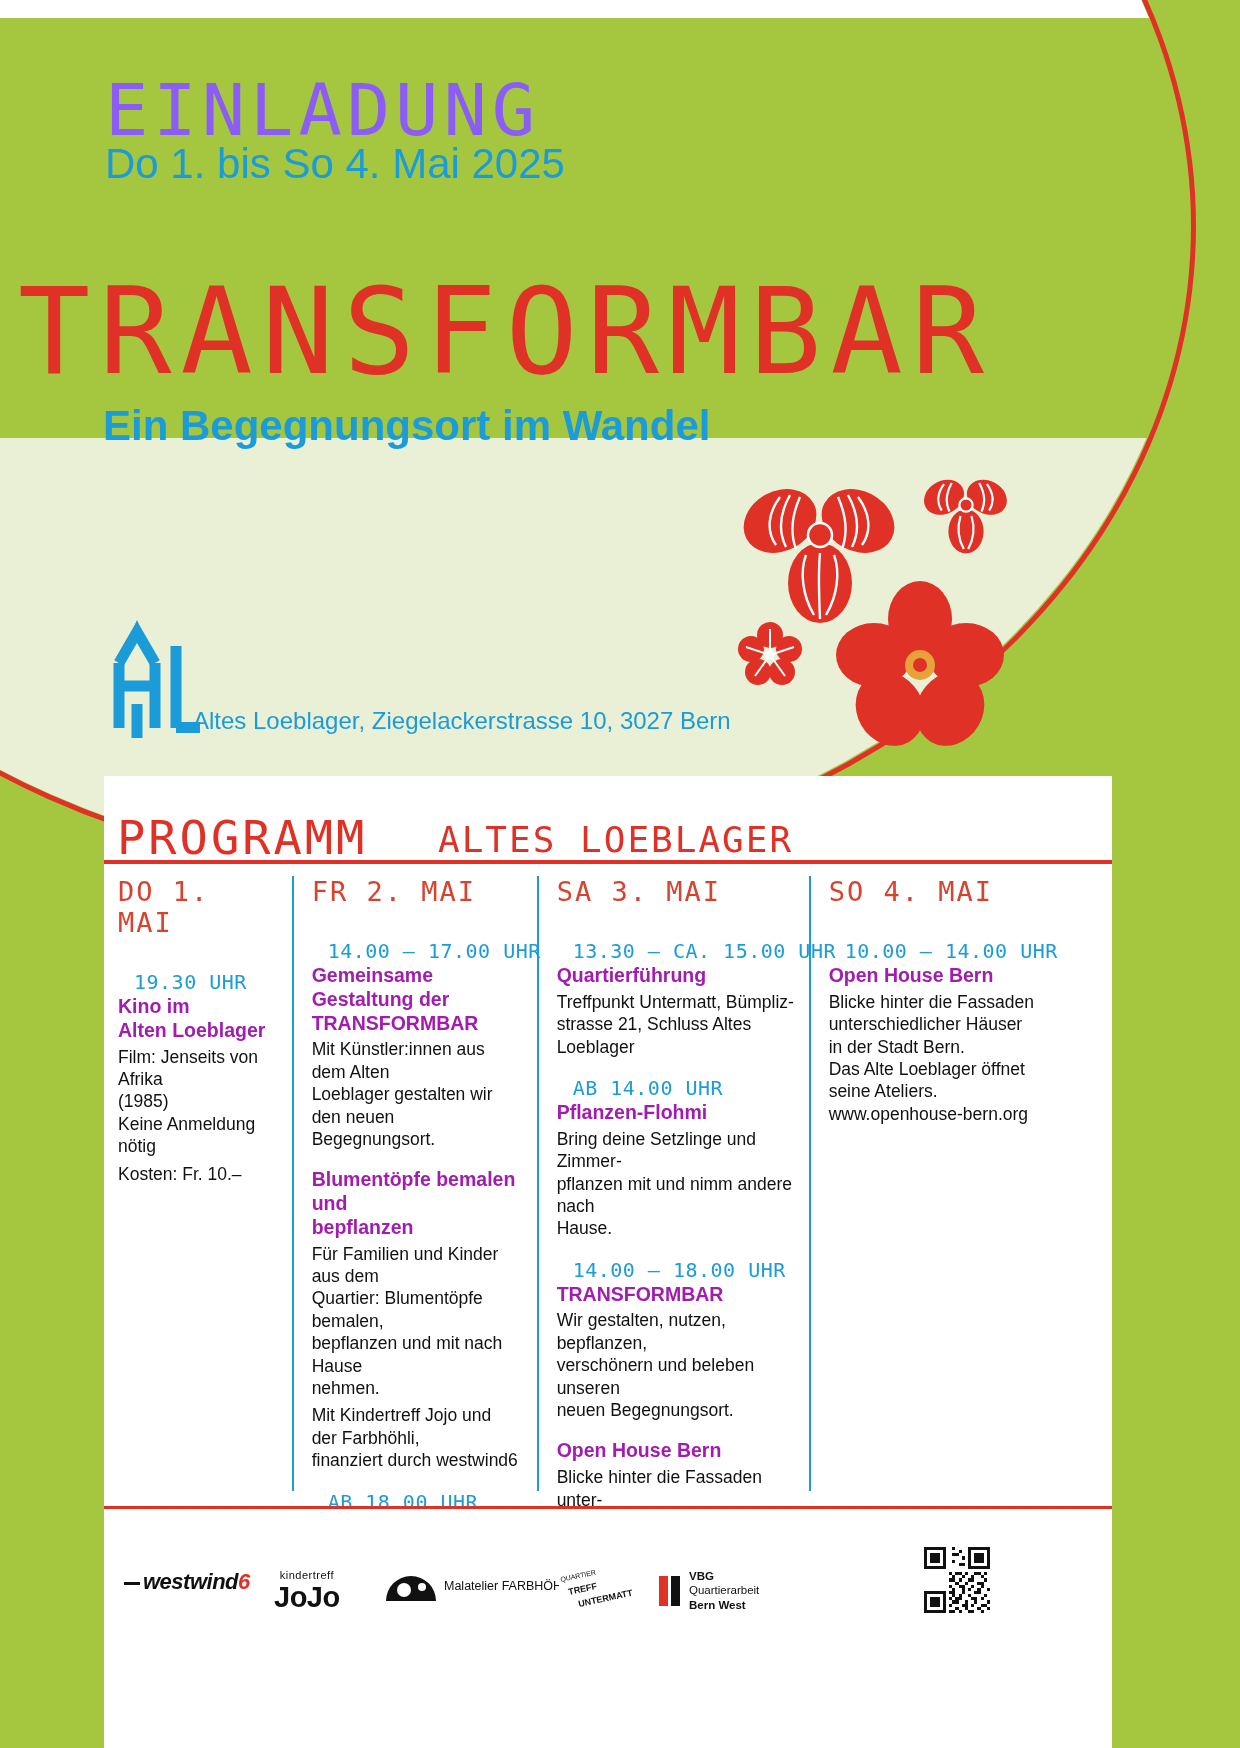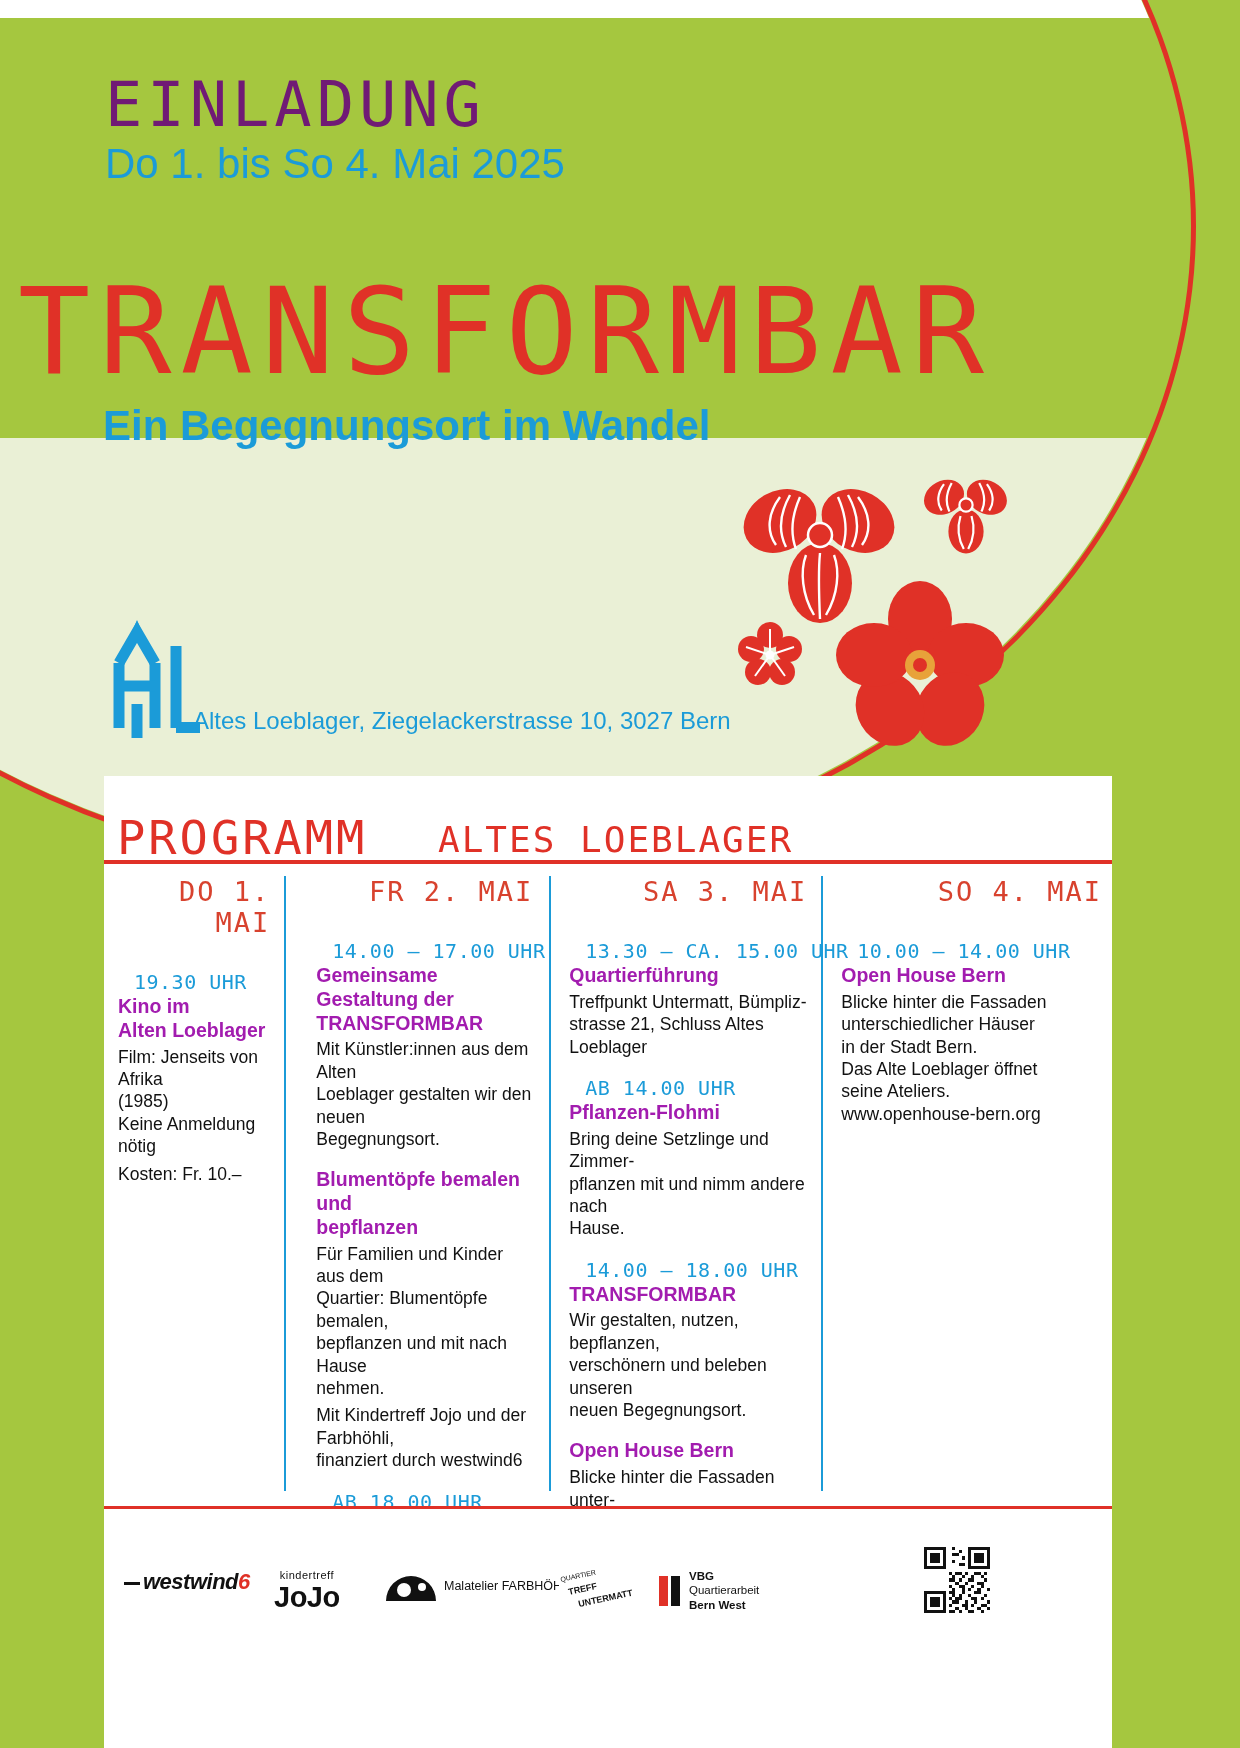--- a/index.html
+++ b/index.html
@@ -31,21 +31,21 @@
   .bg-white-footer{
     position:absolute;left:104px;top:1506px;width:1008px;height:242px;background:#ffffff;
   }
   .footer-rule{
     position:absolute;left:104px;top:1506px;width:1008px;height:3px;background:#e03127;
   }
 
   
   .einladung{
     position:absolute;left:105px;top:68px;
-    font-size:62px;letter-spacing:5px;color:#701a75;font-weight:400;
+    font-size:72px;letter-spacing:5px;color:#8b5cf6;font-weight:400;
     font-family:"DejaVu Sans Mono","Liberation Mono",monospace;
   }
   .dates{
     position:absolute;left:105px;top:140px;
     font-size:42px;color:#1b9bd8;font-weight:400;letter-spacing:0px;
   }
   .bigtitle{
     position:absolute;left:18px;top:272px;
     font-size:120px;line-height:1;letter-spacing:9px;color:#e03127;font-weight:400;
     font-family:"DejaVu Sans Mono","Liberation Mono",monospace;
@@ -78,28 +78,27 @@
     font-family:"DejaVu Sans Mono","Liberation Mono",monospace;
   }
   .programm-rule{
     position:absolute;left:104px;top:860px;width:1008px;height:4px;background:#e03127;
   }
 
   
   .cols{position:absolute;left:104px;top:876px;width:1008px;height:615px;display:flex;}
   .col{position:relative;box-sizing:border-box;}
   .col-1{width:195px;padding:0 14px 0 14px;}
-  .col-2{width:265px;padding:0 16px 0 30px;border-left:2px solid #1b9bd8;}
+  .col-2{width:245px;padding:0 16px 0 18px;border-left:2px solid #1b9bd8;}
   .col-3{width:272px;padding:0 14px 0 18px;border-left:2px solid #1b9bd8;}
   .col-4{width:316px;padding:0 10px 0 18px;border-left:2px solid #1b9bd8;}
 
   .daytitle{
     font-size:27px;letter-spacing:2px;color:#d8422e;font-weight:400;margin:0 0 32px 0;
     font-family:"DejaVu Sans Mono","Liberation Mono",monospace;
-    text-align:right;
   }
   .time{
     font-size:20px;letter-spacing:0.5px;color:#1b9bd8;font-weight:400;margin:0 0 1px 16px;
     font-family:"DejaVu Sans Mono","Liberation Mono",monospace;white-space:nowrap;
   }
   .evt-title{font-size:19.5px;font-weight:700;color:#a21caf;line-height:1.22;margin:0 0 3px 0;}
   .evt-body{font-size:17.5px;font-weight:400;color:#111;line-height:1.28;margin:0 0 14px 0;}
   .evt-body.tight{margin-bottom:5px;}
   .blk{margin-bottom:18px;}
 

